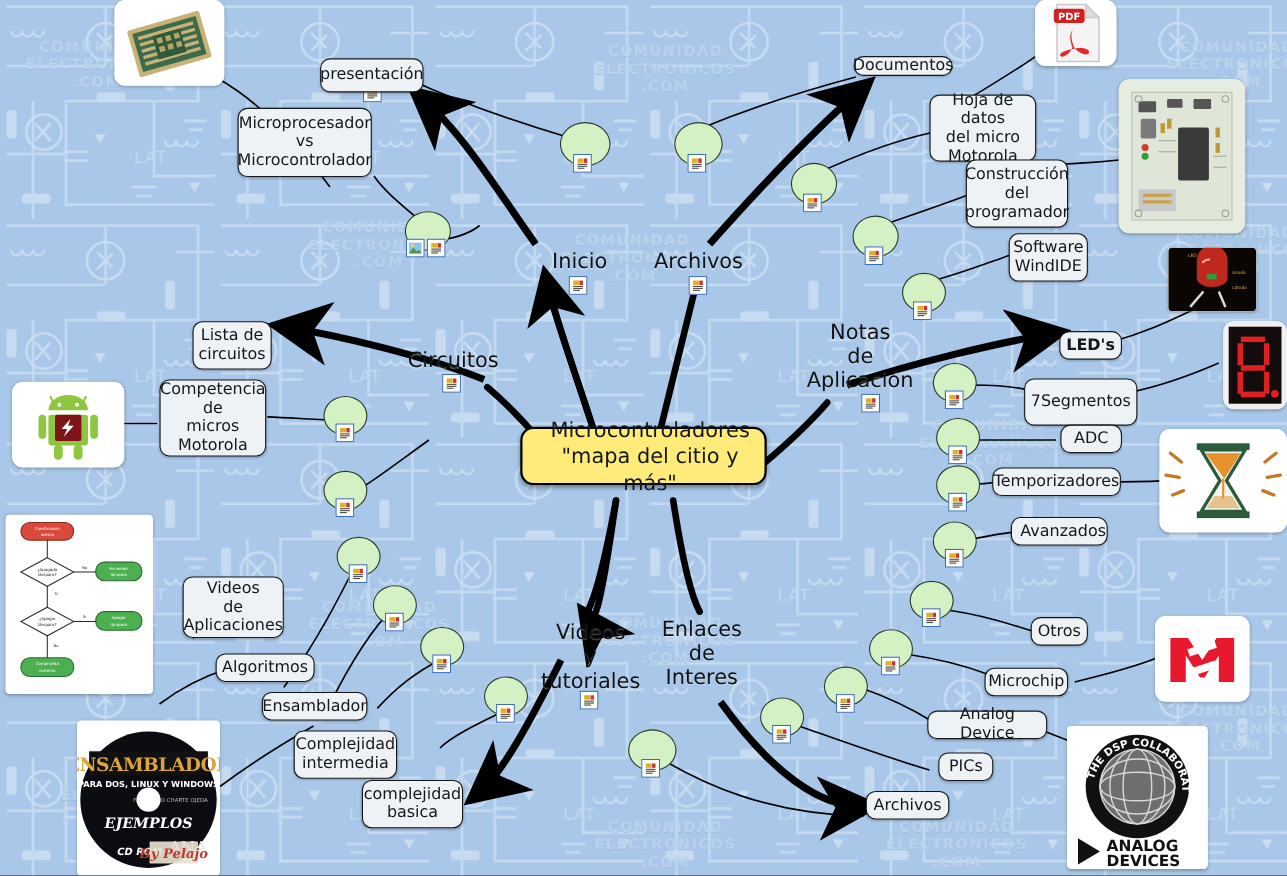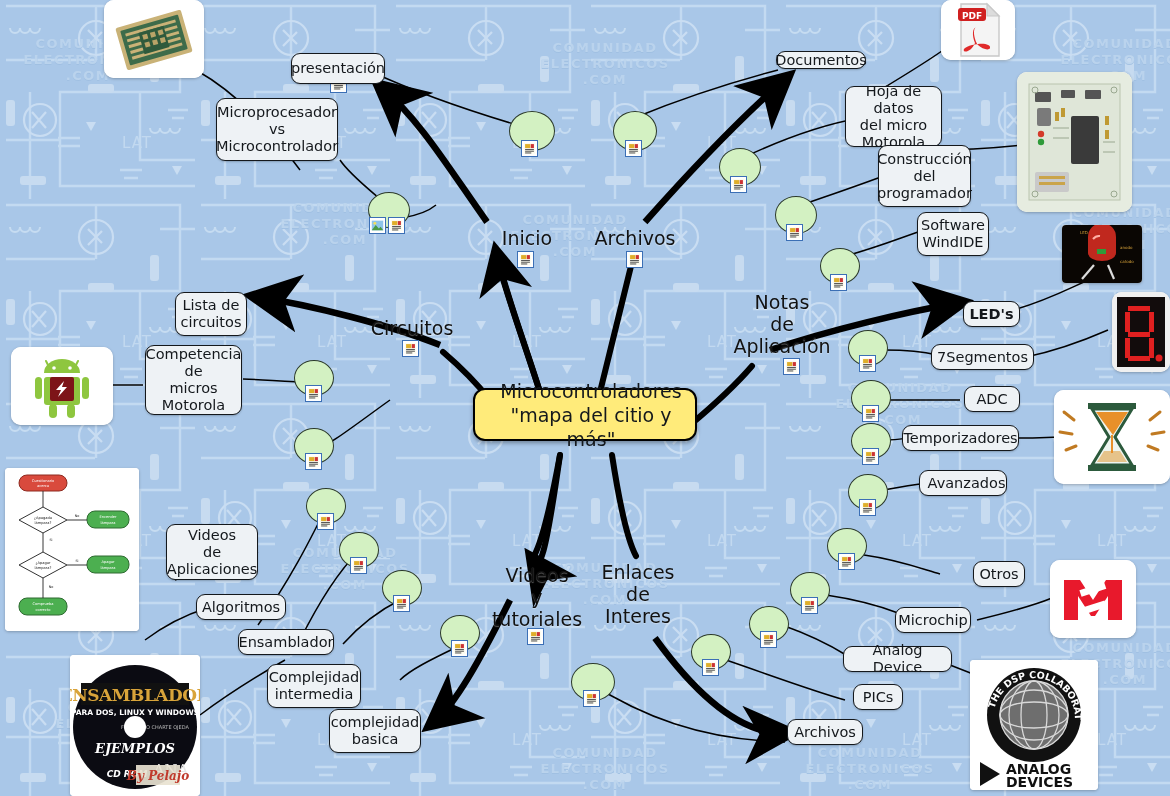--- a/index.html
+++ b/index.html
@@ -930,25 +930,25 @@
 programador</div>
   <div class="node" style="left:917px;top:212px;width:72px;height:44px;">Software
 WindIDE</div>
   <div class="node" style="left:175px;top:292px;width:72px;height:44px;">Lista de
 circuitos</div>
   <div class="node" style="left:145px;top:345px;width:97px;height:70px;">Competencia
 de
 micros
 Motorola</div>
   <div class="node" style="left:963px;top:301px;width:57px;height:26px;font-weight:bold;">LED's</div>
-  <div class="node" style="left:931px;top:344px;width:103px;height:26px;">7Segmentos</div>
+  <div class="node" style="left:931px;top:344px;width:103px;height:43px;">7Segmentos</div>
   <div class="node" style="left:964px;top:386px;width:56px;height:26px;">ADC</div>
   <div class="node" style="left:902px;top:425px;width:117px;height:26px;">Temporizadores</div>
   <div class="node" style="left:919px;top:470px;width:88px;height:26px;padding-left:16px;">Avanzados</div>
-  <div class="node" style="left:937px;top:561px;width:52px;height:26px;margin-left:36px;">Otros</div>
+  <div class="node" style="left:937px;top:561px;width:52px;height:26px;">Otros</div>
   <div class="node" style="left:895px;top:607px;width:76px;height:26px;">Microchip</div>
   <div class="node" style="left:843px;top:646px;width:109px;height:26px;">Analog Device</div>
   <div class="node" style="left:853px;top:684px;width:50px;height:26px;">PICs</div>
   <div class="node" style="left:787px;top:719px;width:76px;height:26px;">Archivos</div>
   <div class="node" style="left:166px;top:524px;width:92px;height:56px;">Videos
 de
 Aplicaciones</div>
   <div class="node" style="left:196px;top:594px;width:90px;height:26px;">Algoritmos</div>
   <div class="node" style="left:238px;top:629px;width:96px;height:26px;">Ensamblador</div>
   <div class="node" style="left:267px;top:664px;width:94px;height:44px;">Complejidad

